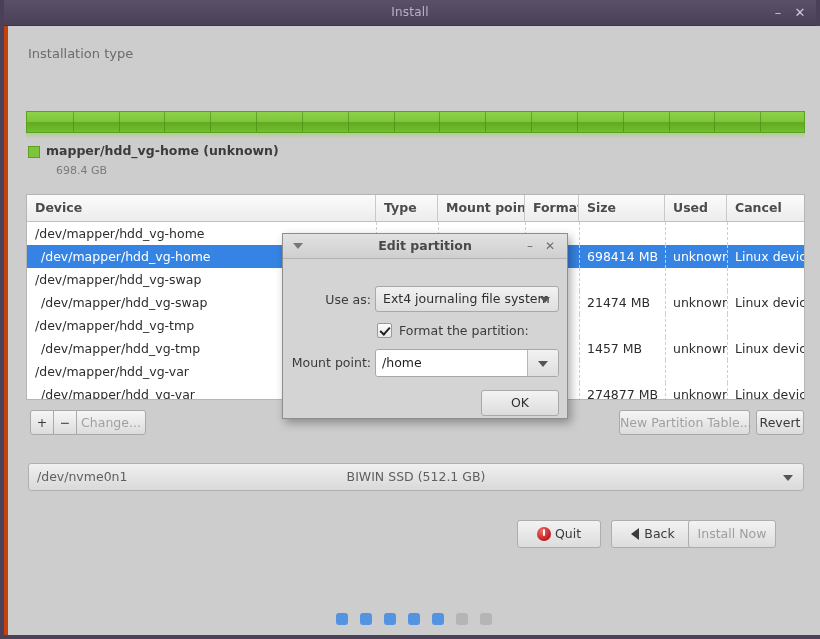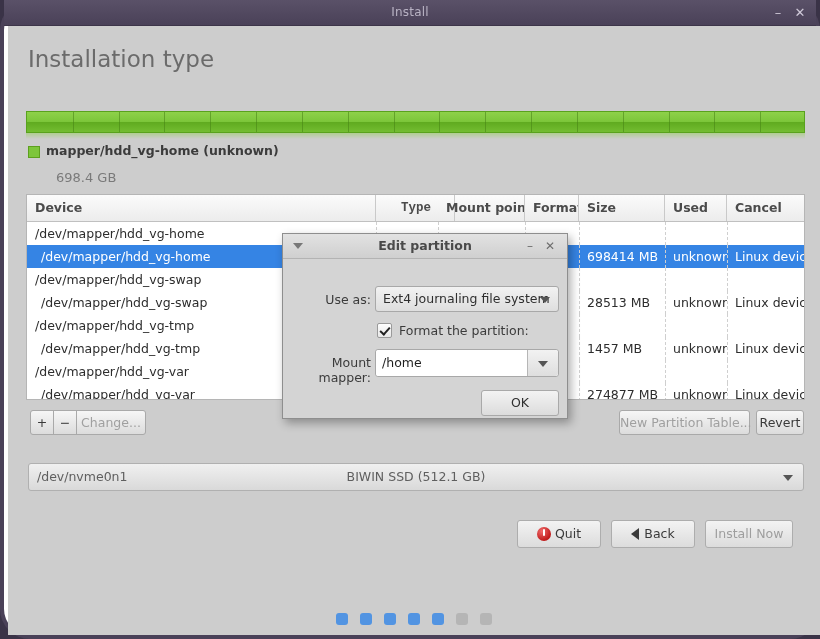--- a/index.html
+++ b/index.html
@@ -14,26 +14,25 @@
     font-family: "DejaVu Sans", "Liberation Sans", sans-serif;
     -webkit-font-smoothing: antialiased;
   }
 
   
   #window {
     position: absolute;
     left: 0; top: 0;
     width: 820px;
     height: 639px;
-    background: #ffffff;
+    background: #c2410c;
     box-sizing: border-box;
     border-left: 4px solid #4a4158;
     border-right: 4px solid #4a4158;
     border-bottom: 4px solid #4a4158;
-    border-radius: 30px;
   }
 
   #titlebar {
     position: relative;
     height: 25px;
     background: linear-gradient(to bottom, #5a5168 0%, #4a4158 100%);
     border-bottom: 1px solid #3d3549;
   }
   #titlebar .title {
     position: absolute;
@@ -64,21 +63,21 @@
     left: 4px; top: 26px;
     width: 812px;
     height: 609px;
     background: #cdcdcd;
   }
 
   #page-title {
     position: absolute;
     left: 20px;
     top: 20px;
-    font-size: 23px;
+    font-size: 13px;
     color: #6b6b6b;
     font-weight: 400;
   }
 
   
   #part-bar {
     position: absolute;
     left: 18px;
     top: 85px;
     width: 779px;
@@ -121,22 +120,22 @@
     position: absolute;
     left: 18px; top: 0;
     font-size: 12.5px;
     font-weight: bold;
     color: #3b3b3b;
     white-space: nowrap;
   }
   #legend .lbl .sub { font-weight: bold; }
   #legend .size {
     position: absolute;
-    left: 28px; top: 27px;
-    font-size: 13px;
+    left: 28px; top: 21px;
+    font-size: 11px;
     color: #7a7a7a;
     white-space: nowrap;
   }
 
   
   #table-wrap {
     position: absolute;
     left: 18px;
     top: 168px;
     width: 779px;
@@ -301,21 +300,21 @@
     border: 1px solid #adadad;
     border-radius: 3px;
     box-sizing: border-box;
     text-align: center;
     color: #3a3a3a;
     cursor: default;
     white-space: nowrap;
   }
   #btn-quit  { left: 509px; width: 84px; }
   #btn-back  { left: 603px; width: 84px; }
-  #btn-install { left: 697px; width: 88px; color: #9e9e9e; }
+  #btn-install { left: 680px; width: 88px; color: #9e9e9e; }
 
   .icon-power {
     display: inline-block;
     width: 14px; height: 14px;
     border-radius: 50%;
     background: radial-gradient(circle at 35% 30%, #f06a6a, #c01b1b 70%);
     position: relative;
     vertical-align: -3px;
     margin-right: 4px;
   }
@@ -591,21 +590,21 @@
       <div class="lbl">
         <span>mapper/hdd_vg-home</span>
         <span class="sub">(unknown)</span>
       </div>
       <div class="size">698.4 GB</div>
     </div>
 
     <div id="table-wrap">
       <div id="thead">
           <div class="th" style="left: 0px; width: 349px;">Device</div>
-          <div class="th" style="left: 366px; width: 62px; font-family: Liberation Mono, monospace;">Type</div>
+          <div class="th" style="left: 349px; width: 62px;">Type</div>
           <div class="th" style="left: 411px; width: 87px;">Mount point</div>
           <div class="th" style="left: 498px; width: 54px;">Format?</div>
           <div class="th" style="left: 552px; width: 86px;">Size</div>
           <div class="th" style="left: 638px; width: 62px;">Used</div>
           <div class="th" style="left: 700px; width: 79px;">Cancel</div>
         </div>
       <div id="tbody">
           <div class="trow">
             <div class="cell" style="left: 0px; width: 349px;">/dev/mapper/hdd_vg-home</div>
             <div class="cell" style="left: 349px; width: 62px;"></div>
@@ -649,21 +648,21 @@
             <div class="cell-sep" style="left: 498px;"></div>
             <div class="cell-sep" style="left: 552px;"></div>
             <div class="cell-sep" style="left: 638px;"></div>
             <div class="cell-sep" style="left: 700px;"></div>
           </div>
           <div class="trow">
             <div class="cell indent" style="left: 0px; width: 349px;">/dev/mapper/hdd_vg-swap</div>
             <div class="cell" style="left: 349px; width: 62px;"></div>
             <div class="cell" style="left: 411px; width: 87px;"></div>
             <div class="cell" style="left: 498px; width: 54px;"></div>
-            <div class="cell" style="left: 552px; width: 86px;">28513 MB</div>
+            <div class="cell" style="left: 552px; width: 86px;">21474 MB</div>
             <div class="cell" style="left: 638px; width: 62px;">unknown</div>
             <div class="cell" style="left: 700px; width: 79px;">Linux device-ma</div>
             <div class="cell-sep" style="left: 349px;"></div>
             <div class="cell-sep" style="left: 411px;"></div>
             <div class="cell-sep" style="left: 498px;"></div>
             <div class="cell-sep" style="left: 552px;"></div>
             <div class="cell-sep" style="left: 638px;"></div>
             <div class="cell-sep" style="left: 700px;"></div>
           </div>
           <div class="trow">
@@ -768,21 +767,21 @@
       <div id="useas-combo">
         <span class="val">Ext4 journaling file system</span>
         <span class="arrow-down"></span>
       </div>
 
       <div id="format-row">
         <span id="format-check"></span>
         <span id="format-label">Format the partition:</span>
       </div>
 
-      <div class="dlg-label" id="lbl-mount">Mount mapper:</div>
+      <div class="dlg-label" id="lbl-mount">Mount point:</div>
       <div id="mount-combo">
         <div id="mount-entry">
           <span class="val">/home</span>
         </div>
         <div id="mount-arrowbox">
           <span class="arrow-down"></span>
         </div>
       </div>
 
       <div class="dlg-action" id="dlg-ok">OK</div>

